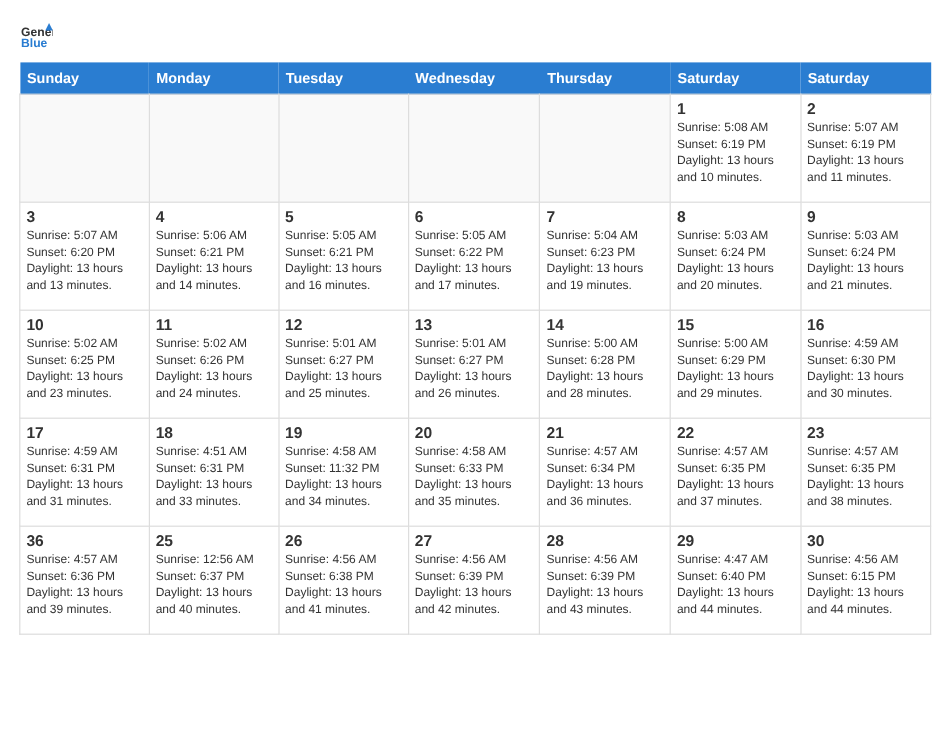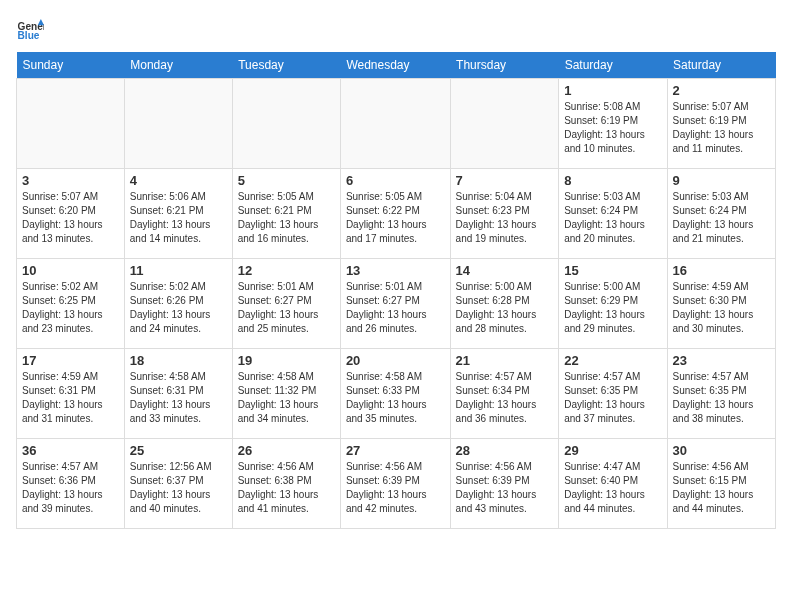--- a/index.html
+++ b/index.html
@@ -41,21 +41,21 @@
       width: 100%;
       border-collapse: collapse;
       font-size: 11px;
     }
     .day-header {
       background: #2a7dd1;
       color: #fff;
       text-align: left;
       padding: 6px 6px;
       font-size: 12px;
-      font-weight: normal;
+      font-weight: bold;
     }
     td {
       border: 1px solid #ddd;
       vertical-align: top;
       padding: 4px 5px;
       height: 90px;
       width: 113px;
       color: #333;
       background: #fff;
     }
@@ -216,21 +216,21 @@
       </tr>
       <tr>
         <td>
           <div class="date-num">17</div>
           <div class="cell-text">Sunrise: 4:59 AM
 Sunset: 6:31 PM
 Daylight: 13 hours and 31 minutes.</div>
         </td>
         <td>
           <div class="date-num">18</div>
-          <div class="cell-text">Sunrise: 4:58 AM
+          <div class="cell-text">Sunrise: 4:51 AM
 Sunset: 6:31 PM
 Daylight: 13 hours and 33 minutes.</div>
         </td>
         <td>
           <div class="date-num">19</div>
           <div class="cell-text">Sunrise: 4:58 AM
 Sunset: 11:32 PM
 Daylight: 13 hours and 34 minutes.</div>
         </td>
         <td>

